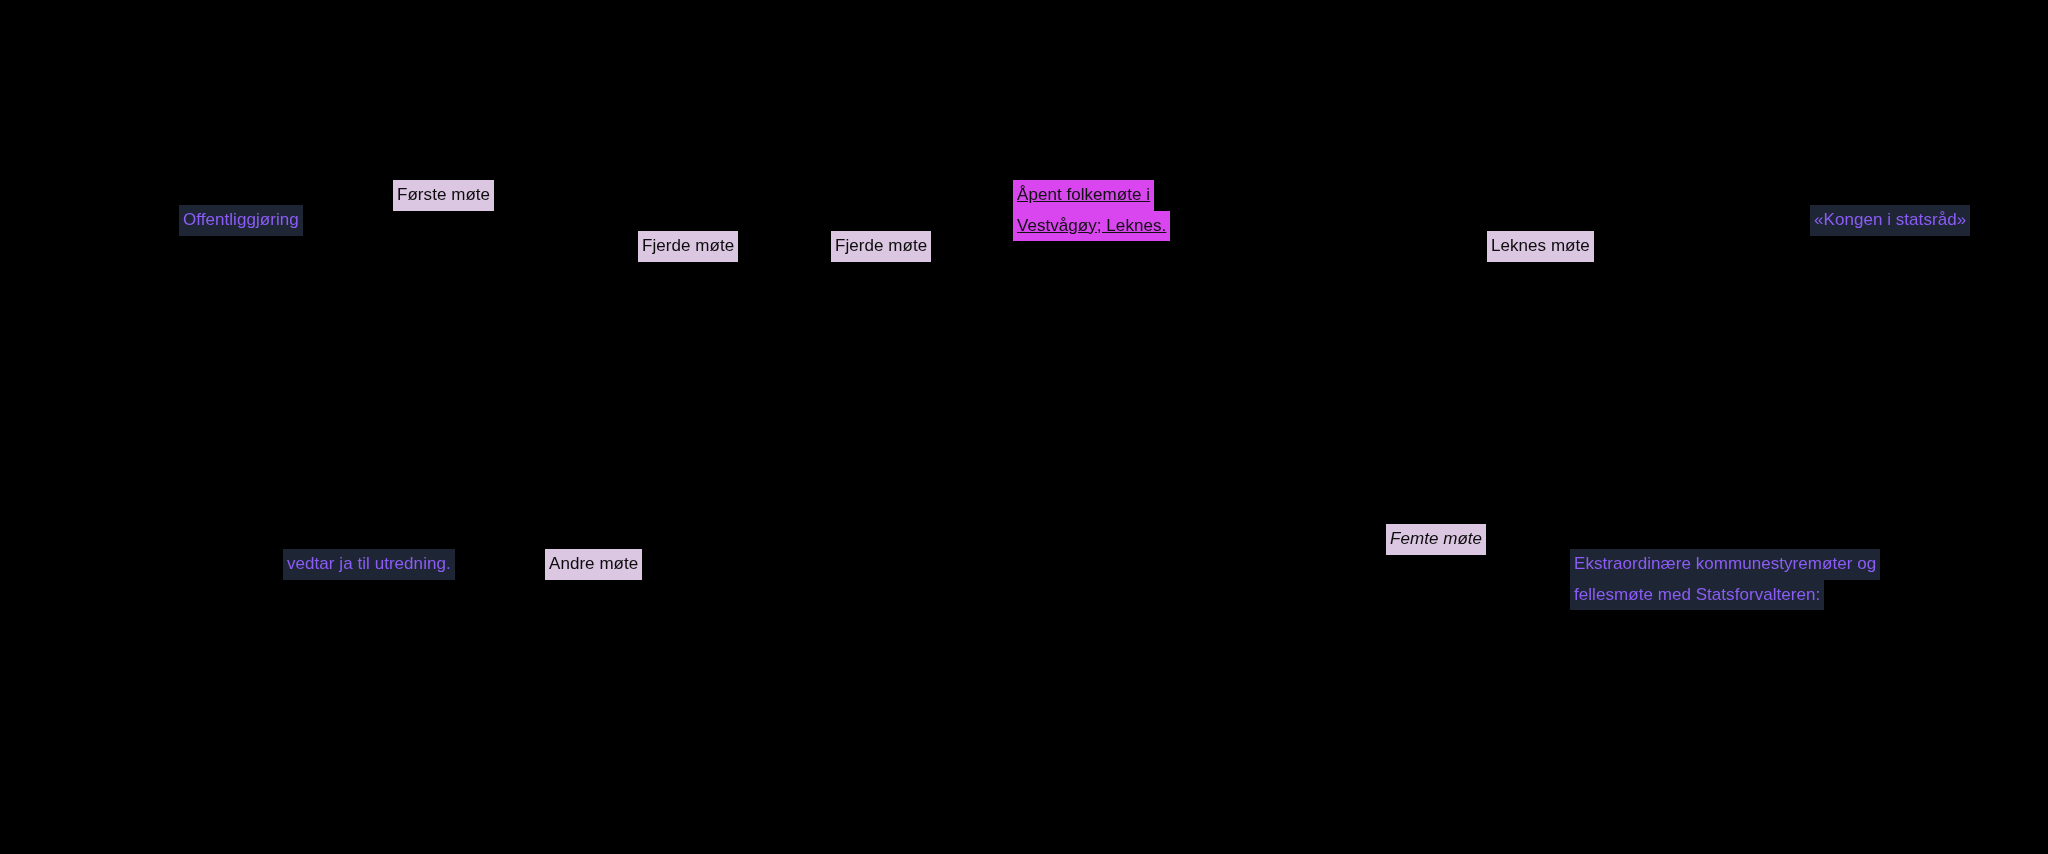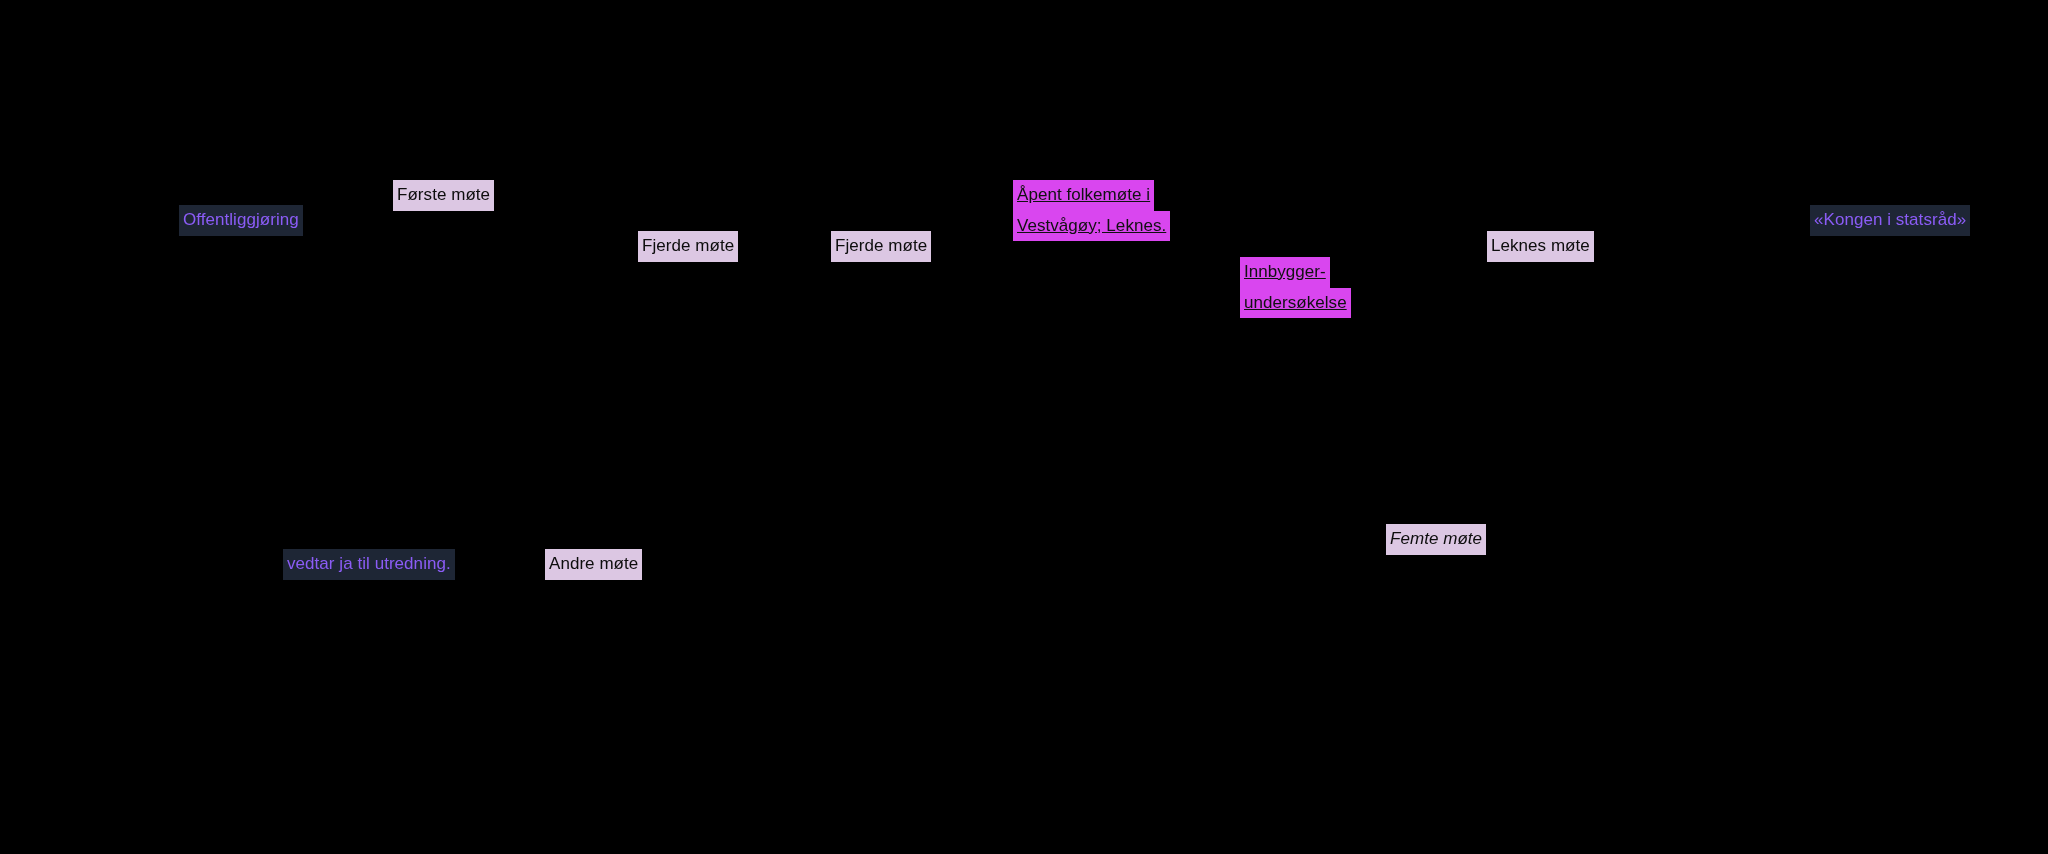--- a/index.html
+++ b/index.html
@@ -62,19 +62,19 @@
 </style>
 <style>.style-dark{color:#8b5cf6;}.style-dark .ln{background:#1e2635;}.style-lavender{color:#0d0d0d;}.style-lavender .ln{background:#dcc7e3;}.style-yellow{color:#111111;}.style-yellow .ln{background:#d946ef;text-decoration:underline;}#canvas,body{background:#000000;}</style></head>
 <body>
 
 <div id="canvas">
     <div class="label style-dark" style="left: 179px; top: 205px;"><span class="ln">Offentliggjøring</span></div>
     <div class="label style-lavender" style="left: 393px; top: 180px;"><span class="ln">Første møte</span></div>
     <div class="label style-lavender" style="left: 638px; top: 231px;"><span class="ln">Fjerde møte</span></div>
     <div class="label style-lavender" style="left: 824px; top: 231px; padding-left: 7px;"><span class="ln">Fjerde møte</span></div>
     <div class="label style-yellow" style="left: 1013px; top: 180px;"><span class="ln">Åpent folkemøte i</span><span class="ln">Vestvågøy; Leknes.</span></div>
-    <div class="label style-yellow" style="left: 1240px; top: 257px;"><span class="ln">Innbygger-</span><span class="ln">undersøkelse</span></div>
     <div class="label style-lavender" style="left: 1487px; top: 231px;"><span class="ln">Leknes møte</span></div>
     <div class="label style-dark" style="left: 1798px; top: 205px; padding-left: 12px;"><span class="ln">«Kongen i statsråd»</span></div>
     <div class="label style-dark" style="left: 283px; top: 549px;"><span class="ln">vedtar ja til utredning.</span></div>
     <div class="label style-lavender" style="left: 545px; top: 549px;"><span class="ln">Andre møte</span></div>
     <div class="label style-lavender" style="left: 1386px; top: 524px; font-style: italic;"><span class="ln">Femte møte</span></div>
+    <div class="label style-dark" style="left: 1570px; top: 549px;"><span class="ln">Ekstraordinære kommunestyremøter og</span><span class="ln">fellesmøte med Statsforvalteren:</span></div>
   </div>
 
 </body></html>

